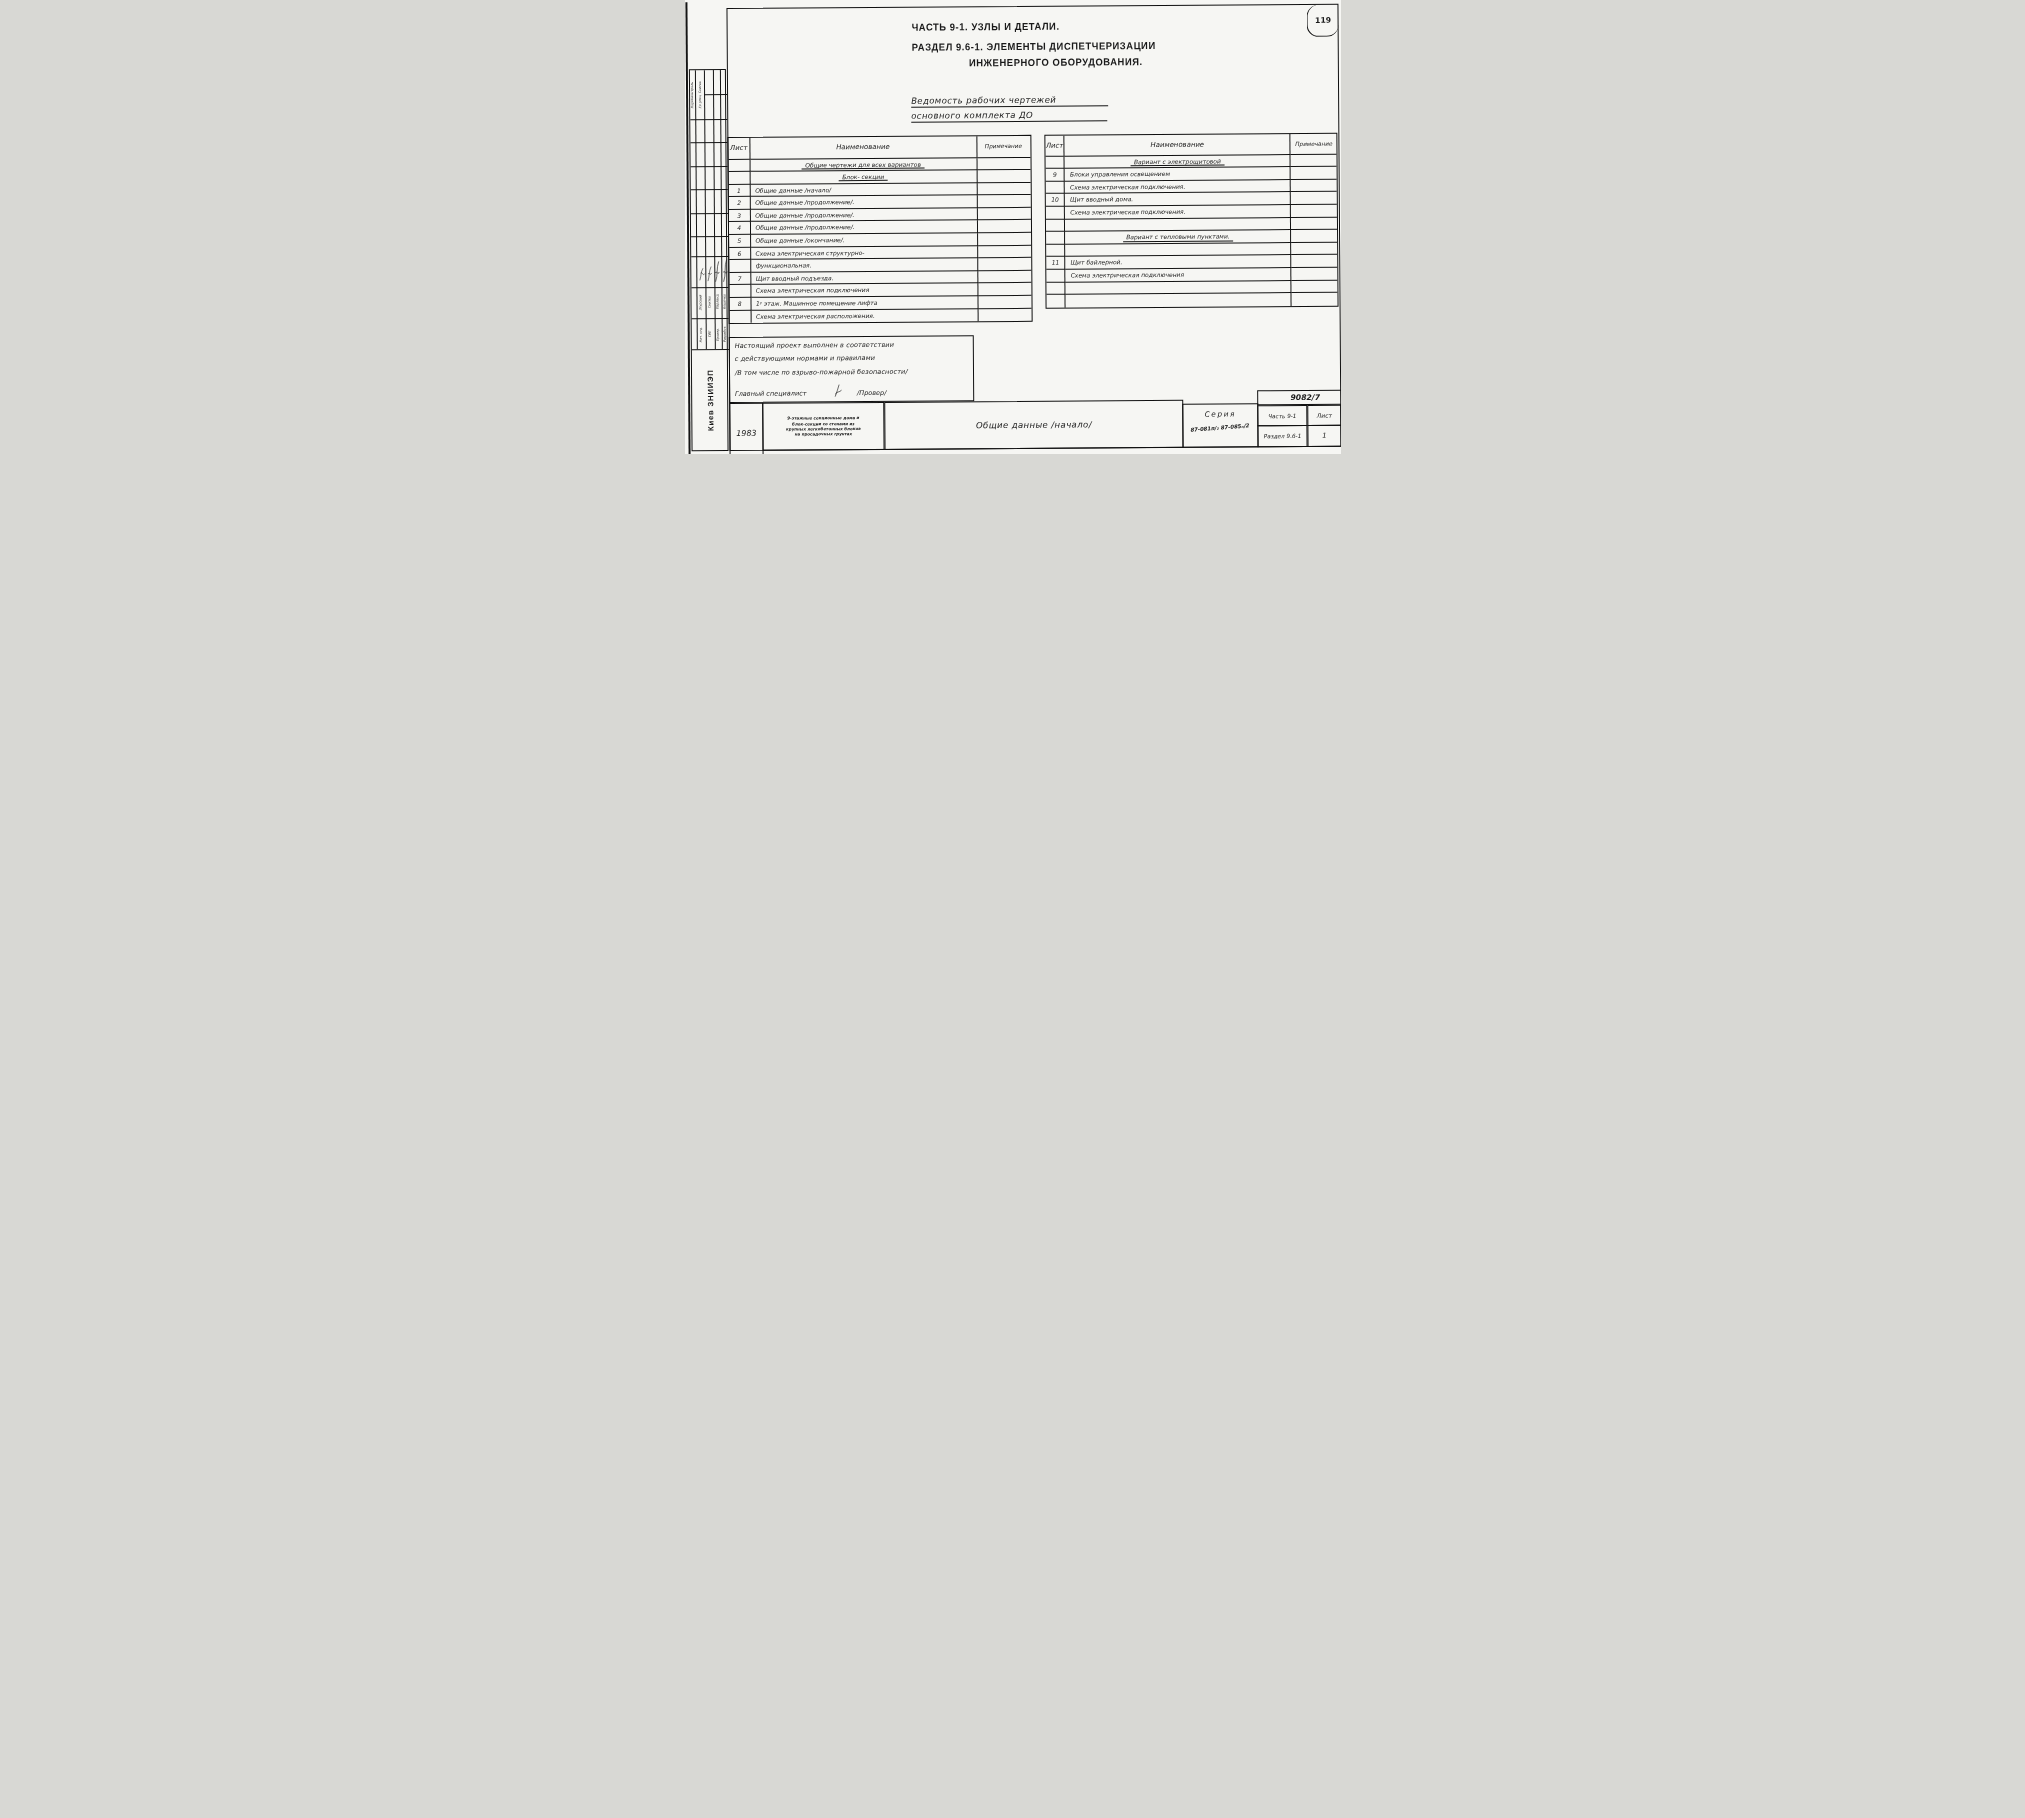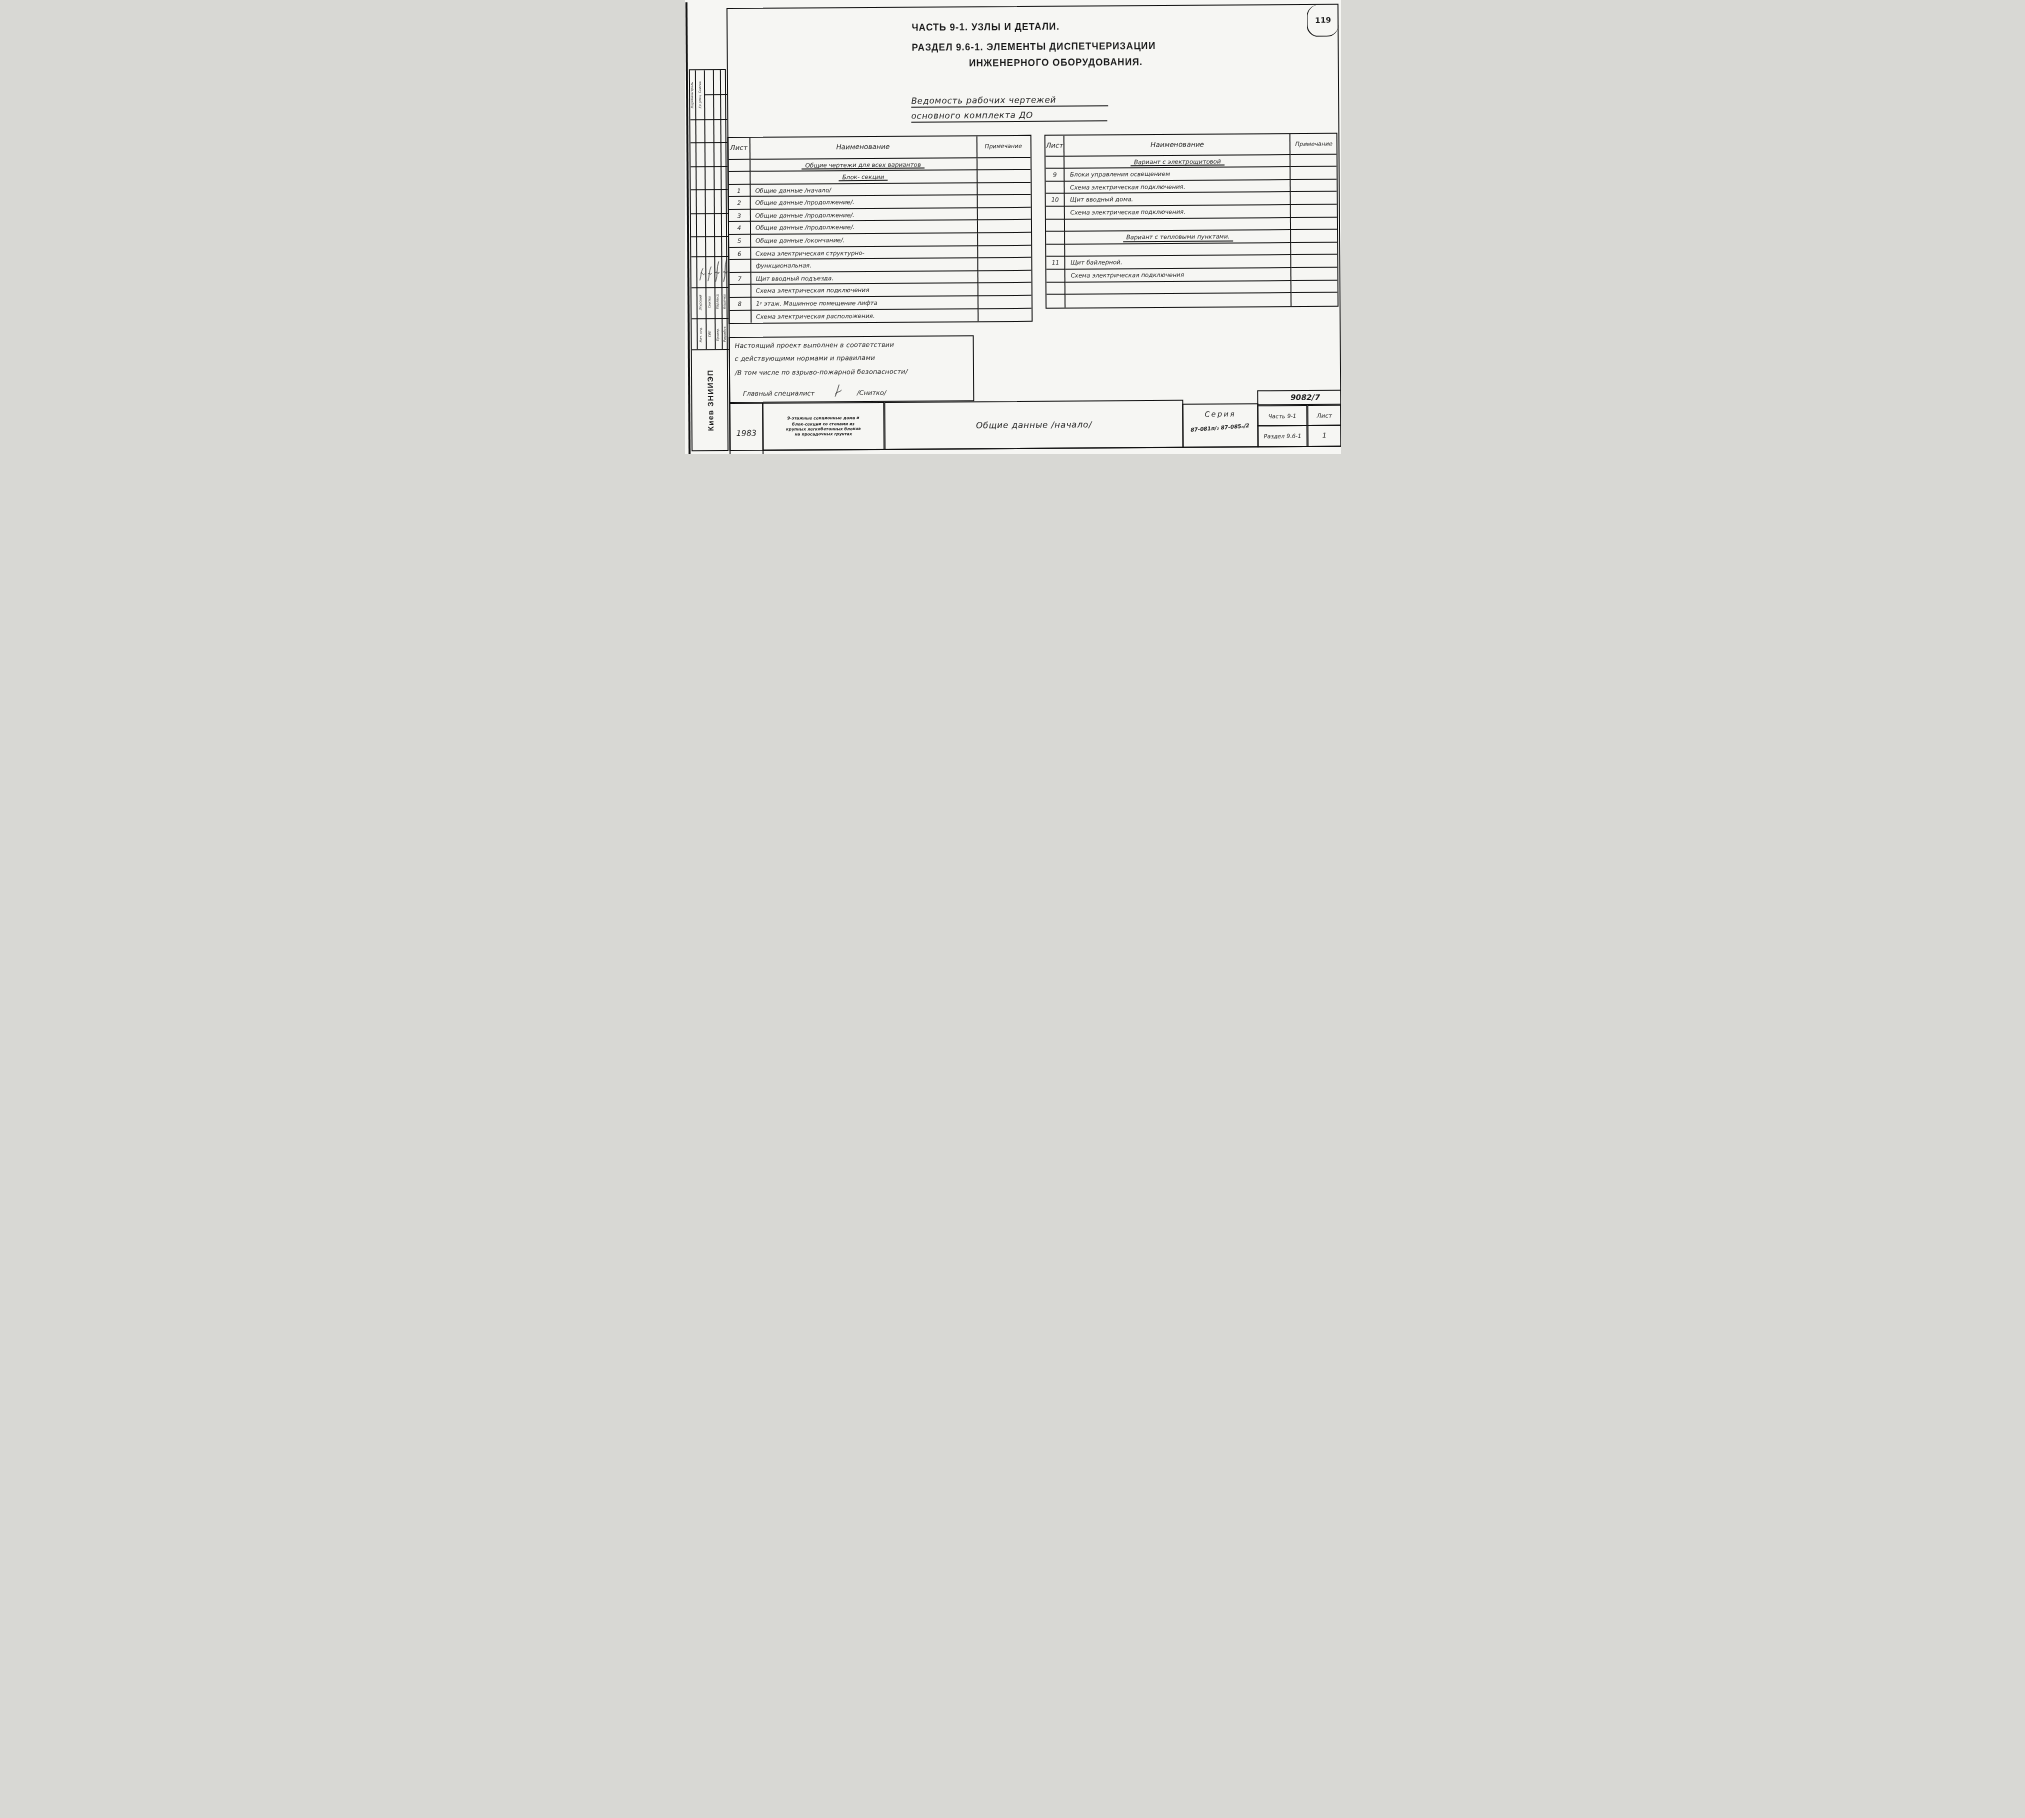--- a/index.html
+++ b/index.html
@@ -36,21 +36,21 @@
   .hc.small { font-size:5.7px; }
   .num { text-align:center; }
   .nm { padding-left:4.9px; }
   .sec { text-align:center; padding-left:0; }
   .sec span, .usec { border-bottom:1px solid #141414; padding:0 3.2px 0.4px 3.2px; }
   
   .notebox { position:absolute; left:43px; top:335px; width:245px; height:66px;
     border:1px solid #101010; border-top:1.6px solid #101010; }
   .notebox p { margin:3.2px 0 0 4.9px; font-style:italic; font-size:6.5px; line-height:10px; white-space:nowrap; letter-spacing:0.1px; }
   .signoff { position:absolute; left:4.9px; top:50px; width:235px; height:12px; font-style:italic; font-size:6.5px; }
-  .signoff .role { position:absolute; left:8px; top:1.6px; }
+  .signoff .role { position:absolute; left:0; top:1.6px; }
   .signoff .sig { position:absolute; left:92px; top:-4.9px; }
   .signoff .nm2 { position:absolute; left:122px; top:1.6px; }
   
   .cell { position:absolute; border:1px solid #101010; }
   .cell.topheavy { border-top:1.4px solid #101010; }
   .ctr { display:flex; align-items:center; justify-content:center; }
   .yearcell { left:43px; top:401px; width:34px; height:61px; font-style:italic; font-size:8px; }
   .stampcell { left:76px; top:401px; width:122px; height:48px; display:flex; flex-direction:column;
      align-items:center; justify-content:center; font-style:italic; font-size:4px; line-height:5.3px; font-weight:600; text-align:center; }
   .titlecell { left:198px; top:401px; width:299px; height:48px; font-style:italic; font-size:8.5px; letter-spacing:0.4px; }
@@ -203,21 +203,21 @@
 
   <div class="notebox">
     <p>Настоящий проект выполнен в соответствии</p>
     <p>с действующими нормами и правилами</p>
     <p>/В том числе по взрыво-пожарной безопасности/</p>
     <div class="signoff">
       <span class="role">Главный специалист</span>
       <svg class="sig" width="24" height="16" viewBox="0 0 60 40">
         <path d="M30,6 C27,16 24,26 20,36 M20,30 C26,22 30,26 36,20" stroke="#1a1a1a" stroke-width="1.6" fill="none"></path>
       </svg>
-      <span class="nm2">/Снитко/</span>
+      <span class="nm2">/Провер/</span>
     </div>
   </div>
 
   <div class="cell topheavy ctr yearcell">
     <span>1983</span>
   </div>
   <div class="cell topheavy stampcell">
     <div>9-этажные секционные дома и</div>
     <div>блок-секции со стенами из</div>
     <div>крупных легкобетонных блоков</div>

